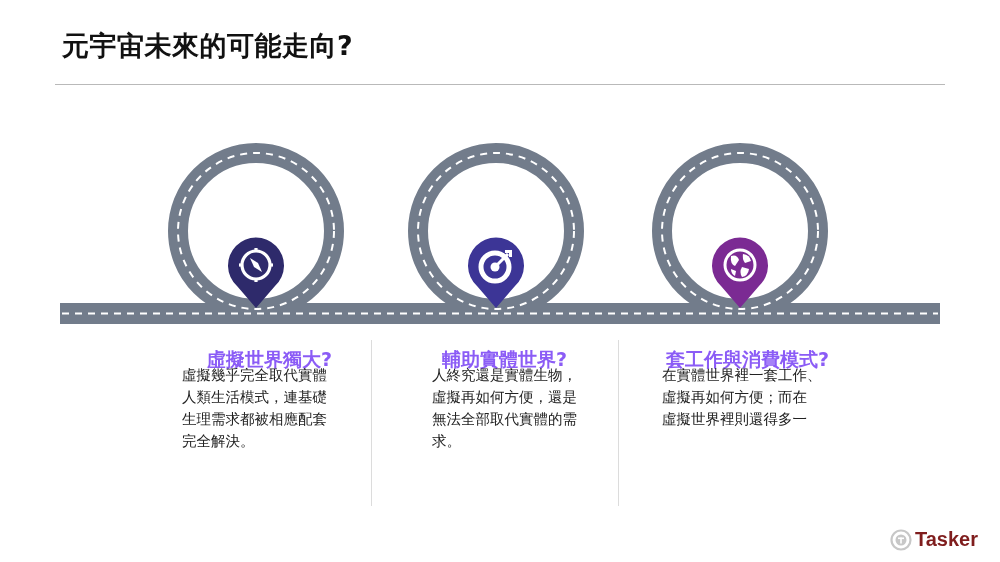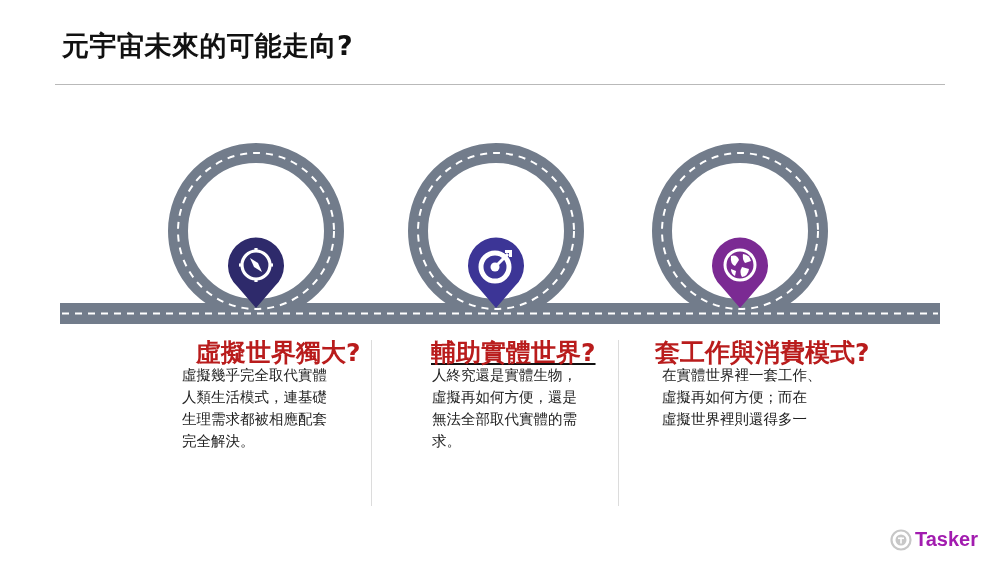--- a/index.html
+++ b/index.html
@@ -9,25 +9,25 @@
   }
   .title {
     position: absolute; left: 62px; top: 28px; font-size: 27px; font-weight: bold; letter-spacing: 0.5px;
     color: #111;
   }
   .title-rule { position: absolute; left: 55px; top: 84px; width: 890px; height: 1px; background: #b9b9b9; }
   svg.road { position: absolute; left: 0; top: 0; }
   .pin { position: absolute; width: 58px; height: 72px; }
   .pin svg { width: 58px; height: 72px; display: block; }
   .col { position: absolute; top: 336px; }
-  .col h2 { margin: 0; font-size: 25px; font-weight: bold; color: #b91c1c; white-space: nowrap; }
+  .col h2 { margin: 11px; font-size: 19px; font-weight: bold; color: #8b5cf6; white-space: nowrap; }
   .col .body { margin-top: 4px; font-size: 14.5px; line-height: 22px; color: #222; }
   .col .body div { white-space: nowrap; }
   .divider { position: absolute; top: 340px; width: 1px; height: 166px; background: #dcdcdc; }
-  .logo { position: absolute; left: 890px; top: 528px; display: flex; align-items: center; gap: 3px; color: #a21caf; }
+  .logo { position: absolute; left: 890px; top: 528px; display: flex; align-items: center; gap: 3px; color: #7f1d1d; }
   .logo .txt { font-size: 20px; font-weight: bold; font-family: "Liberation Sans", sans-serif; }
 </style>
 </head>
 <body>
 
 <div class="title">元宇宙未來的可能走向?</div>
 <div class="title-rule"></div>
 
 <svg class="road" width="1000" height="562" viewBox="0 0 1000 562">
   <g fill="none" stroke="#727C8B" stroke-width="20">
@@ -90,21 +90,21 @@
   <div class="body">
     <div>虛擬幾乎完全取代實體</div>
     <div>人類生活模式，連基礎</div>
     <div>生理需求都被相應配套</div>
     <div>完全解決。</div>
   </div>
 </div>
 
 <div class="divider" style="left:371px;"></div>
 
-<div class="col" style="left:431px;text-decoration:underline;">
+<div class="col" style="left:431px;">
   <h2>輔助實體世界?</h2>
 </div>
 <div class="col" style="left:432px; top:360px;">
   <div class="body">
     <div>人終究還是實體生物，</div>
     <div>虛擬再如何方便，還是</div>
     <div>無法全部取代實體的需</div>
     <div>求。</div>
   </div>
 </div>

